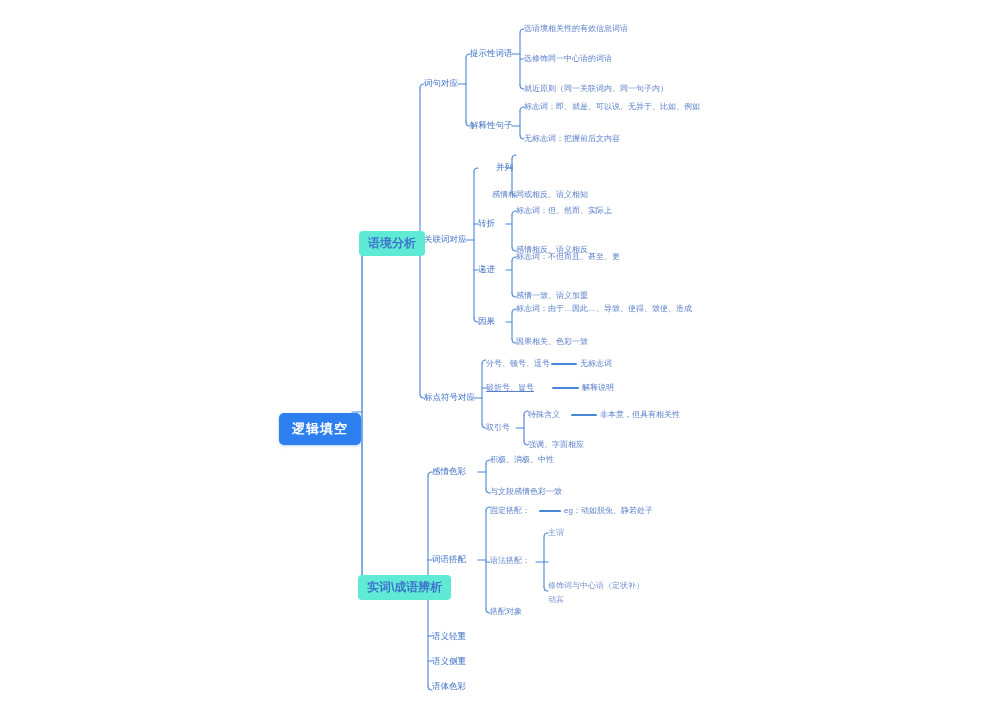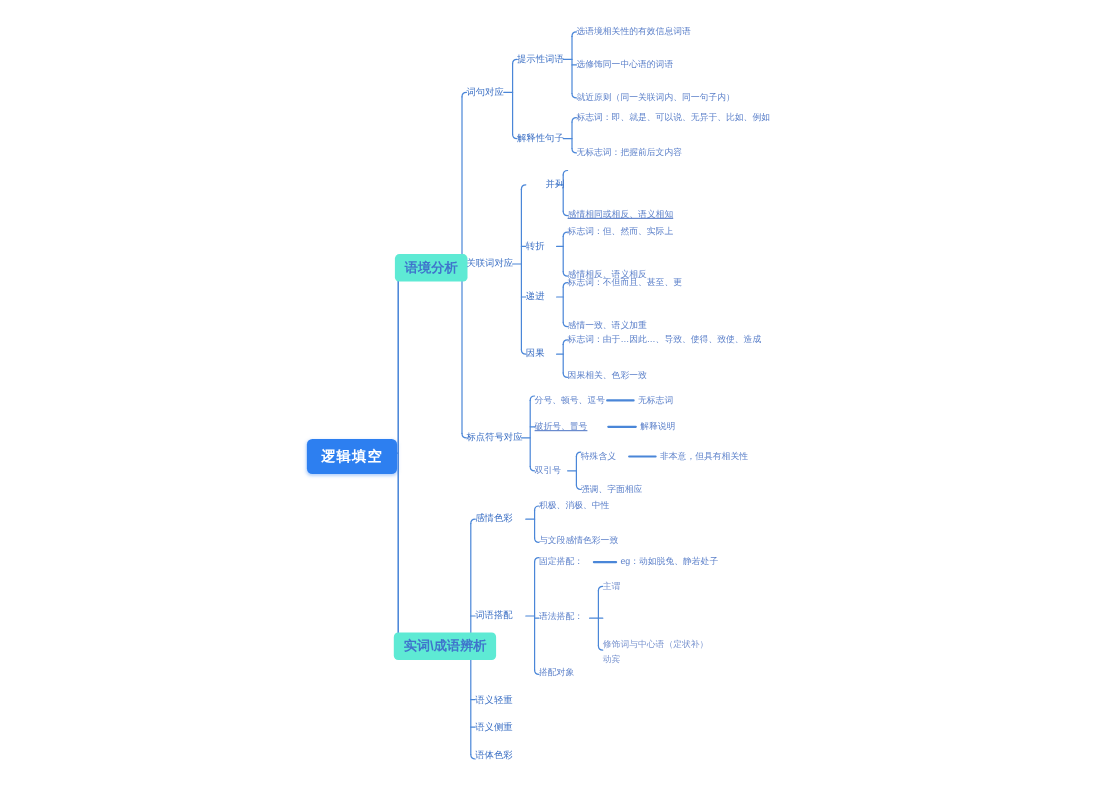--- a/index.html
+++ b/index.html
@@ -142,21 +142,21 @@
       <path d="M540,511 L560,511" stroke-width="2.2"></path>
 
       <path d="M536,562 L544,562"></path>
       <path d="M544,537 L544,587"></path>
       <path d="M544,537 Q544,533 548,533"></path>
       <path d="M544,562 L548,562"></path>
       <path d="M544,587 Q544,591 548,591"></path>
     </g>
   </svg>
 
-  <div class="root" style="left:279px;top:399px;">逻辑填空</div>
+  <div class="root" style="left:279px;top:413px;">逻辑填空</div>
 
   <div class="pill" style="left:359px;top:231px;">语境分析</div>
 
   <div class="pill" style="left:358px;top:575px;">实词\成语辨析</div>
 
   <div class="node" style="left:424px;top:78px;">词句对应</div>
 
   <div class="node" style="left:424px;top:234px;">关联词对应</div>
 
   <div class="node" style="left:424px;top:392px;">标点符号对应</div>
@@ -164,21 +164,21 @@
   <div class="node" style="left:470px;top:48px;">提示性词语</div>
   <div class="node lvl4" style="left:524px;top:24px;">选语境相关性的有效信息词语</div>
   <div class="node lvl4" style="left:524px;top:54px;">选修饰同一中心语的词语</div>
   <div class="node lvl4" style="left:524px;top:84px;">就近原则（同一关联词内、同一句子内）</div>
 
   <div class="node" style="left:470px;top:120px;">解释性句子</div>
   <div class="node lvl4" style="left:524px;top:102px;">标志词：即、就是、可以说、无异于、比如、例如</div>
   <div class="node lvl4" style="left:524px;top:134px;">无标志词：把握前后文内容</div>
 
   <div class="node" style="left:478px;top:162px;margin-left:18px;">并列</div>
-  <div class="node lvl4" style="left:516px;top:190px;text-decoration:underline;">感情相同或相反、语义相知</div>
+  <div class="node lvl4" style="left:492px;top:190px;">感情相同或相反、语义相知</div>
 
   <div class="node" style="left:478px;top:218px;">转折</div>
   <div class="node lvl4" style="left:516px;top:206px;">标志词：但、然而、实际上</div>
   <div class="node lvl4" style="left:516px;top:245px;">感情相反、语义相反</div>
 
   <div class="node" style="left:478px;top:264px;">递进</div>
   <div class="node lvl4" style="left:516px;top:252px;">标志词：不但而且、甚至、更</div>
   <div class="node lvl4" style="left:516px;top:291px;">感情一致、语义加重</div>
 
   <div class="node" style="left:478px;top:316px;">因果</div>

